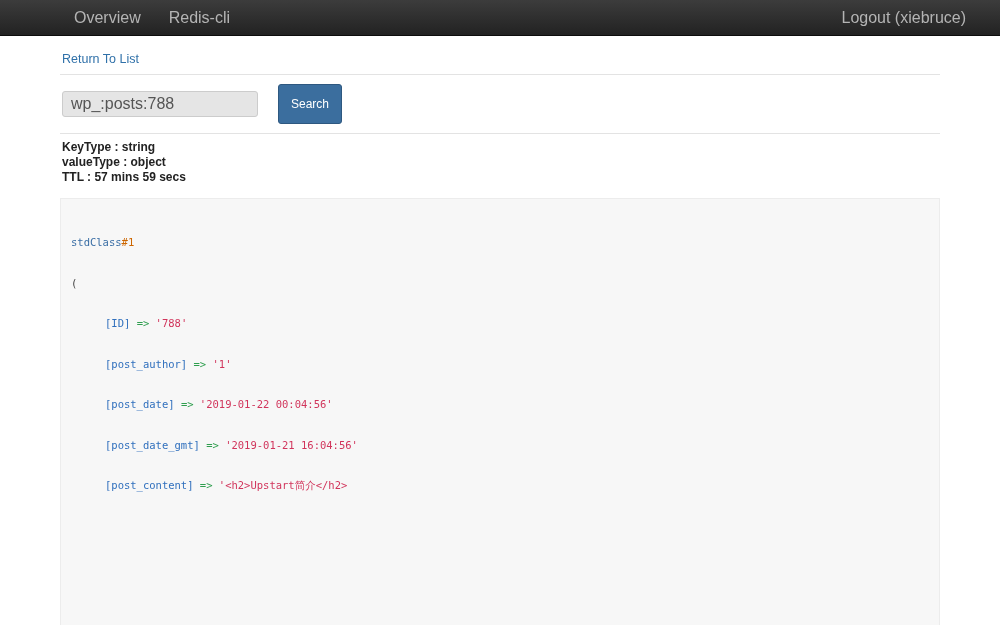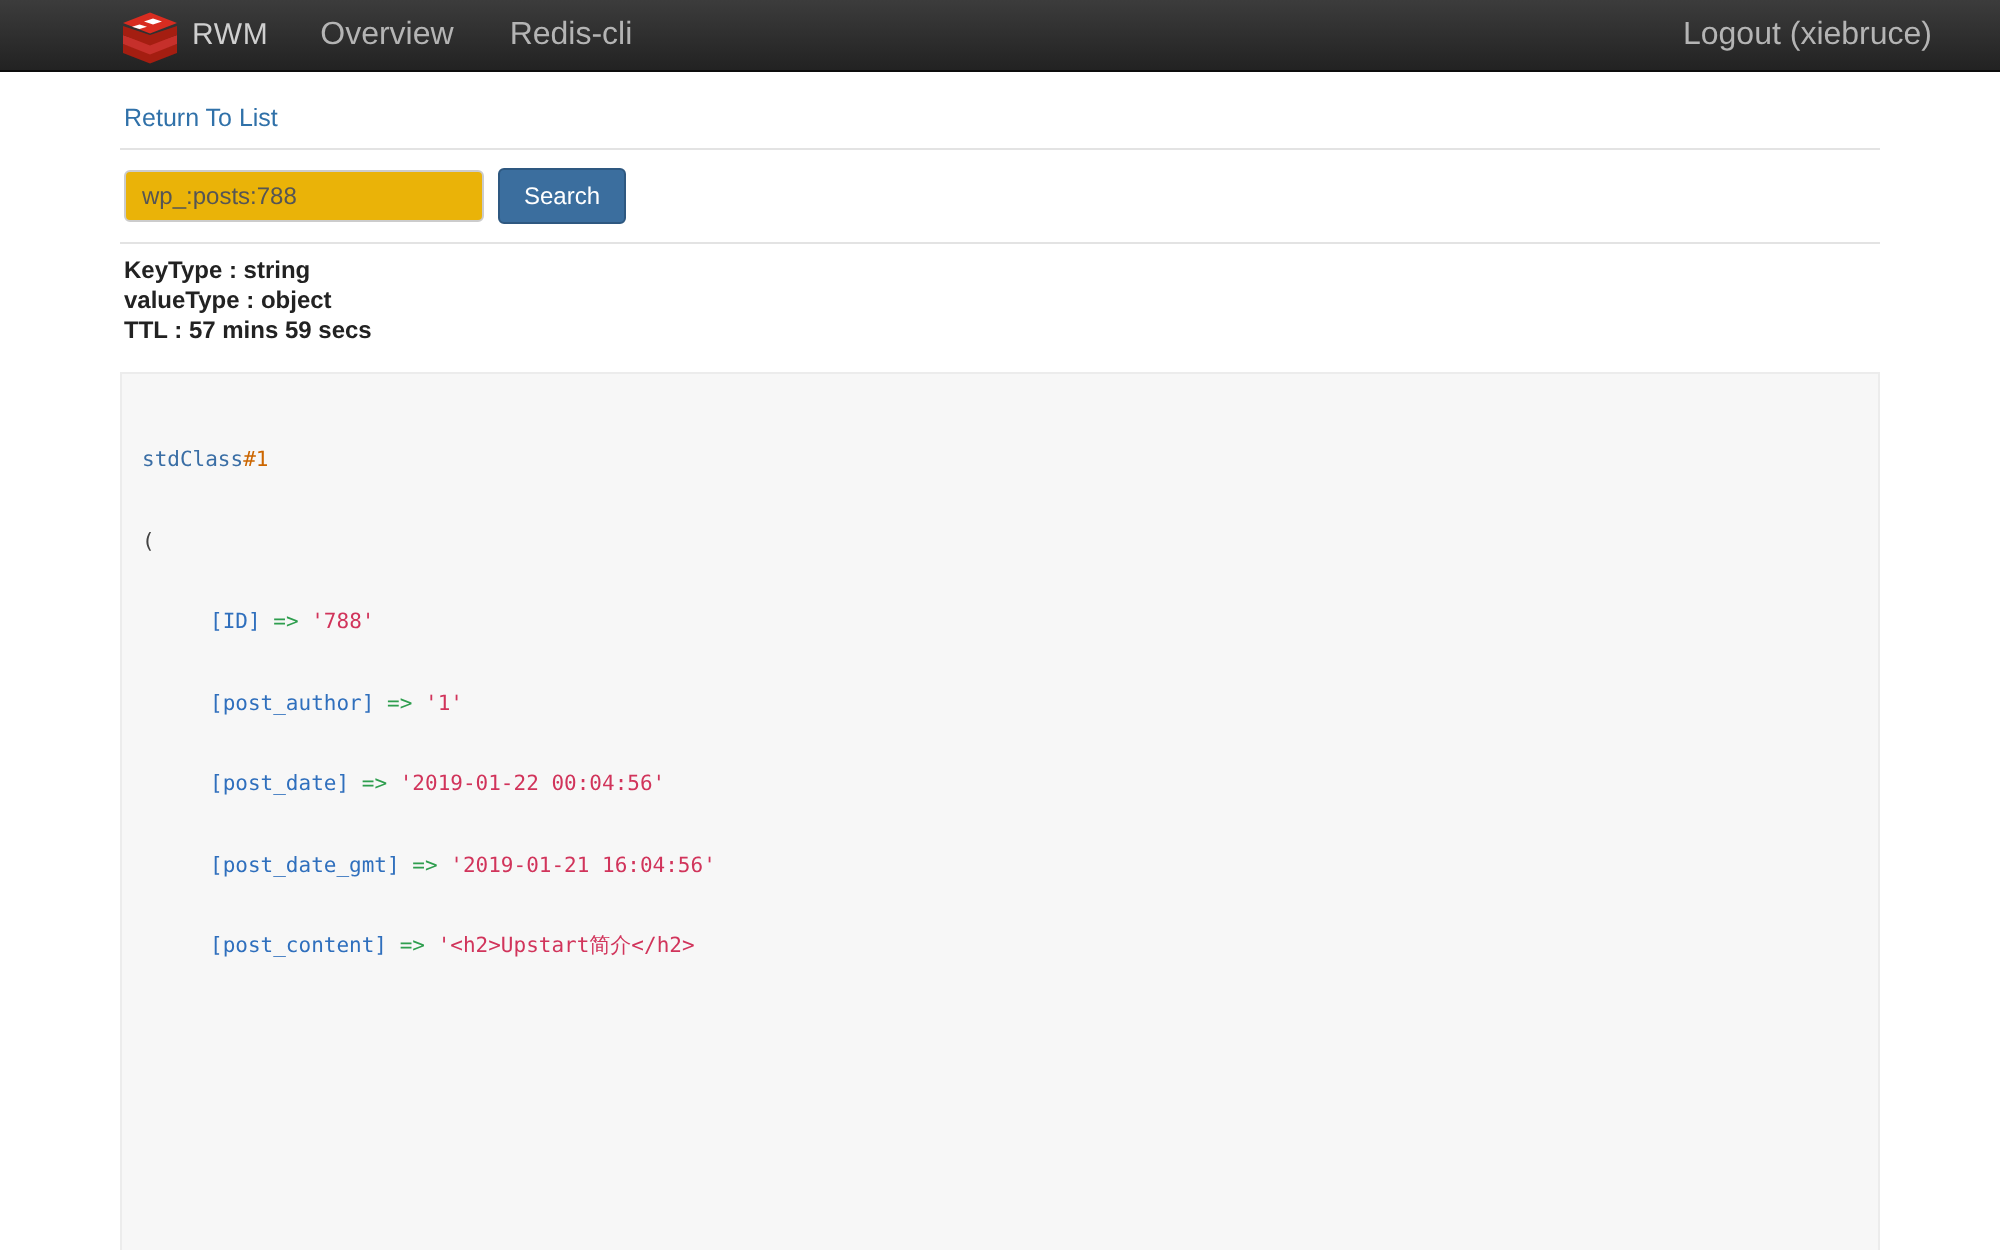--- a/index.html
+++ b/index.html
@@ -81,34 +81,34 @@
     border: 1px solid #e0e0e0;
     border-left: none;
     border-right: none;
     border-top: 1px solid #e3e3e3;
     border-bottom: 1px solid #e3e3e3;
     padding: 9px 2px 9px 2px;
     display: flex;
     align-items: center;
   }
   .search-input {
-    width: 180px;
+    width: 196px;
     height: 26px;
     border: 1px solid #cccccc;
     border-radius: 3px;
     padding: 2px 8px;
-    font-size: 12px;
+    font-size: 16px;
     color: #555;
     font-family: "Liberation Sans", sans-serif;
     outline: none;
-    background: #eab308;
+    background: #e5e5e5;
   }
   .search-btn {
-    margin-left: 7px;
-    height: 28px;
+    margin-left: 20px;
+    height: 40px;
     background: #3b6e9e;
     border: 1px solid #2e5880;
     border-radius: 3px;
     color: #ffffff;
     font-size: 12px;
     padding: 0 12px;
     cursor: pointer;
     font-family: "Liberation Sans", sans-serif;
   }
 
@@ -145,33 +145,20 @@
   .plain  { color: #444; }
   .body-text { color: #e8556f; display: block; }
   .blank { display: block; height: 13.5px; }
   .dump-indent { padding-left: 34px; display: block; }
 </style>
 </head>
 <body>
 
 <div class="navbar">
   <div class="nav-left">
-    <a class="brand" href="#">
-      <span class="redis-logo">
-        <svg width="30" height="30" viewBox="0 0 40 40" xmlns="http://www.w3.org/2000/svg">
-          <path d="M20 30 L2 24 L2 30 L20 37 L38 30 L38 24 Z" fill="#a41e11"></path>
-          <path d="M20 24 L2 18 L2 24 L20 31 L38 24 L38 18 Z" fill="#c6302b"></path>
-          <path d="M20 18 L2 12 L2 18 L20 25 L38 18 L38 12 Z" fill="#a41e11"></path>
-          <path d="M20 3 L2 10 L20 17 L38 10 Z" fill="#d82c20"></path>
-          <path d="M22 7 L28 9 L22 11 L16 9 Z" fill="#ffffff"></path>
-          <path d="M13 11 L18 12.5 L13 14 L8 12.5 Z" fill="#ffffff"></path>
-        </svg>
-      </span>
-      <span class="brand-text">RWM</span>
-    </a>
     <a class="nav-link" href="#">Overview</a>
     <a class="nav-link" href="#">Redis-cli</a>
   </div>
   <div class="nav-right">
     <a class="nav-link" href="#">Logout (xiebruce)</a>
   </div>
 </div>
 
 <div class="page">
   <div class="container">

